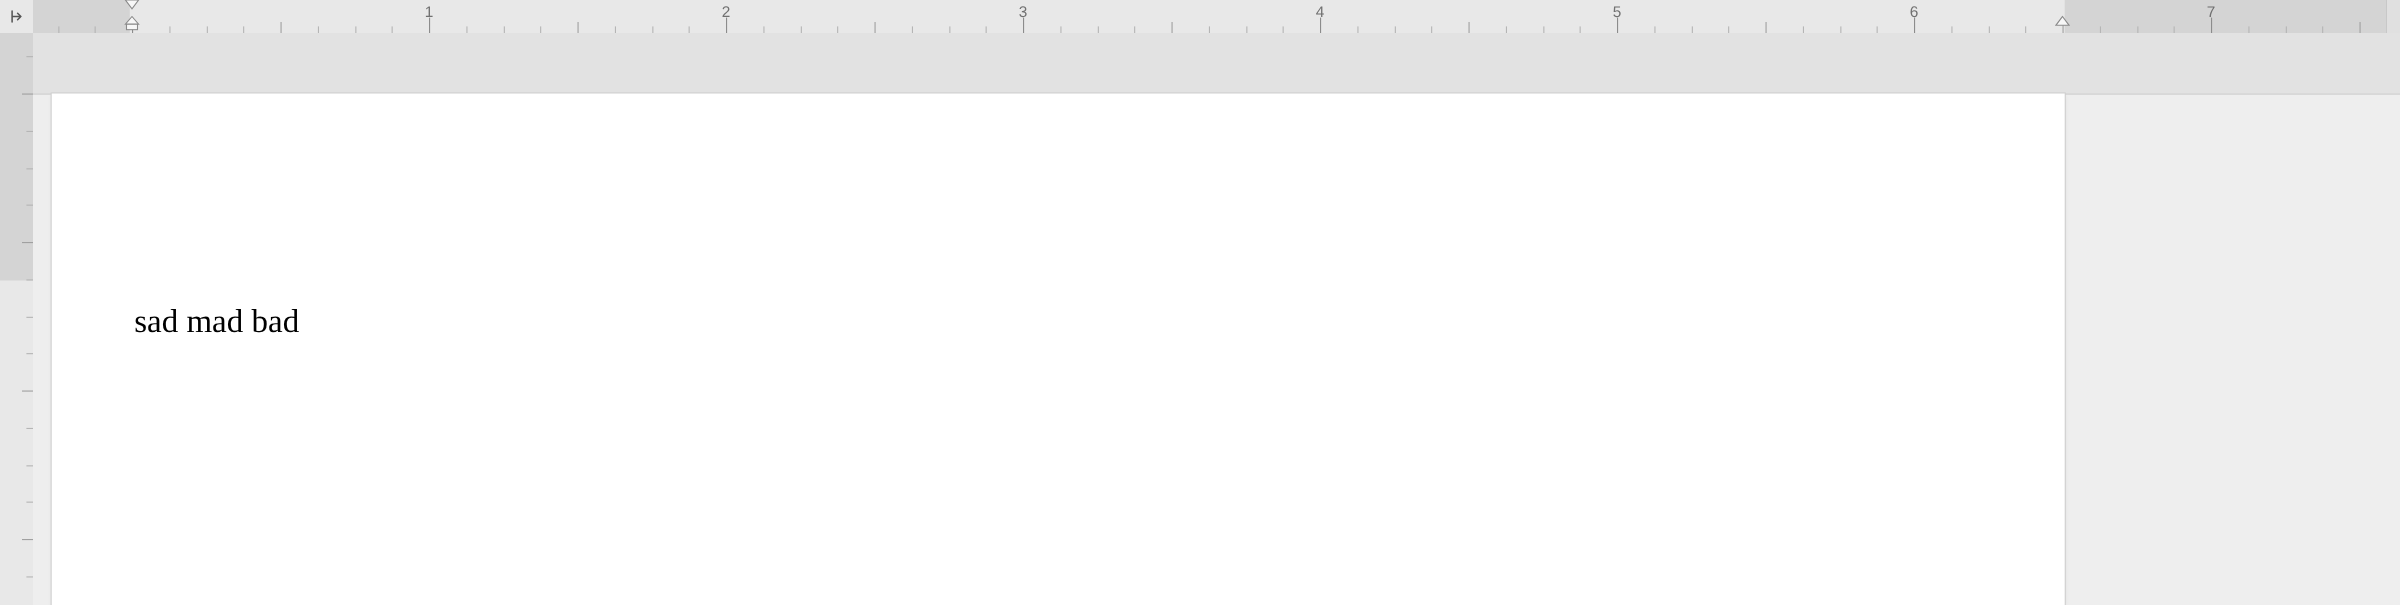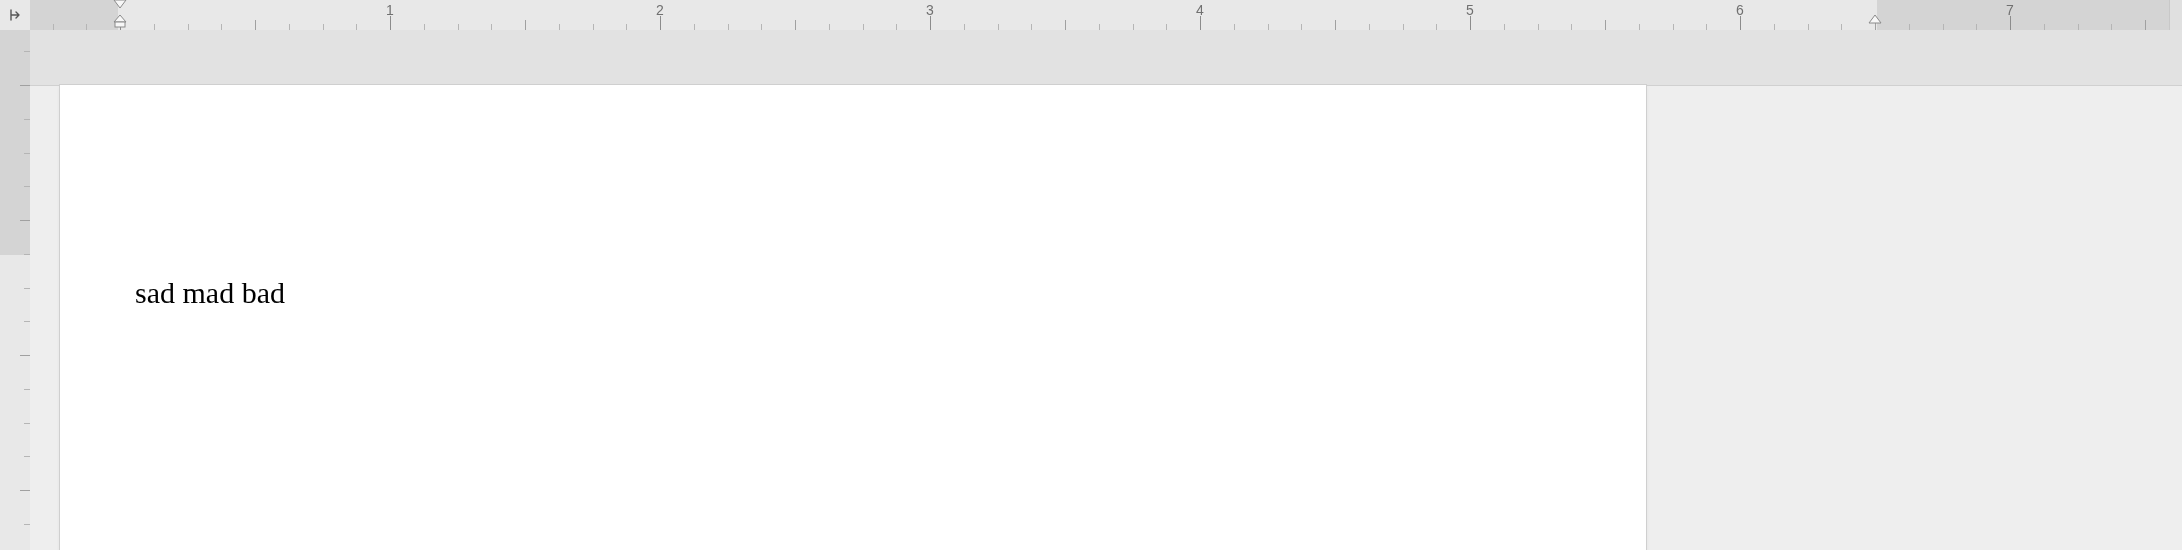--- a/index.html
+++ b/index.html
@@ -103,23 +103,23 @@
   .desk-top-strip {
     position: absolute;
     left: 0; top: 0;
     width: 100%;
     height: 55px;
     background: #e2e2e2;
     border-bottom: 1px solid #d0d0d0;
   }
   .page {
     position: absolute;
-    left: 30px;
+    left: 17px;
     top: 55px;
-    width: 1586px;
+    width: 1830px;
     height: 465px;
     background: #ffffff;
     box-shadow: 0 0 0 1px #cfcfcf, 0 2px 4px rgba(0,0,0,.08);
   }
   .page-body {
     position: absolute;
     left: 75px;
     top: 190px;
     right: 40px;
     font-family: Georgia, "Times New Roman", serif;

